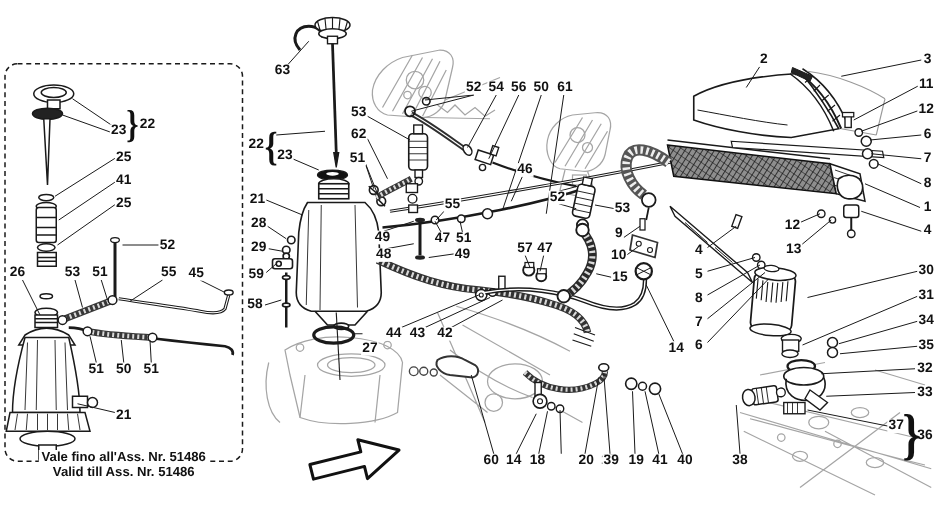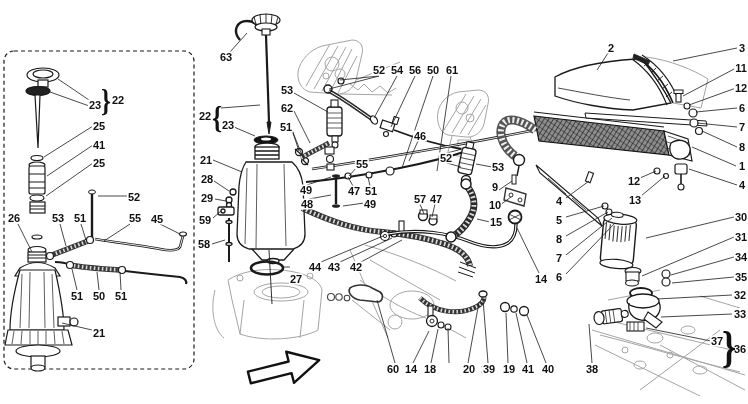--- a/index.html
+++ b/index.html
@@ -441,14 +441,18 @@
       <span class="callout" style="left: 469px; top: 369px;">20</span>
       <span class="callout" style="left: 489px; top: 369px;">39</span>
       <span class="callout" style="left: 509px; top: 369px;">19</span>
       <span class="callout" style="left: 528px; top: 369px;">41</span>
       <span class="callout" style="left: 548px; top: 369px;">40</span>
       <span class="brace" style="left: 106px; top: 101px; font-size: 25px;">}</span>
       <span class="brace" style="left: 217px; top: 118px; font-size: 26px;">{</span>
       <span class="brace" style="left: 729px; top: 347px; font-size: 36px;">}</span>
     </div>
 
-
+<div class="caption">
+  <div>Vale fino all'Ass. Nr. 51486</div>
+  <div>Valid till Ass. Nr. 51486</div>
 </div>
 
+</div>
+
 </body></html>

